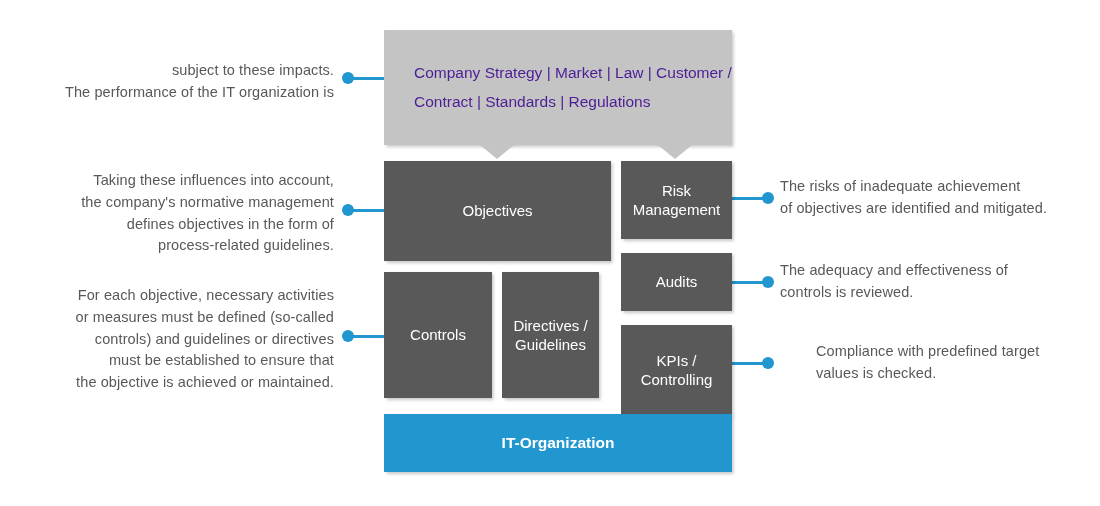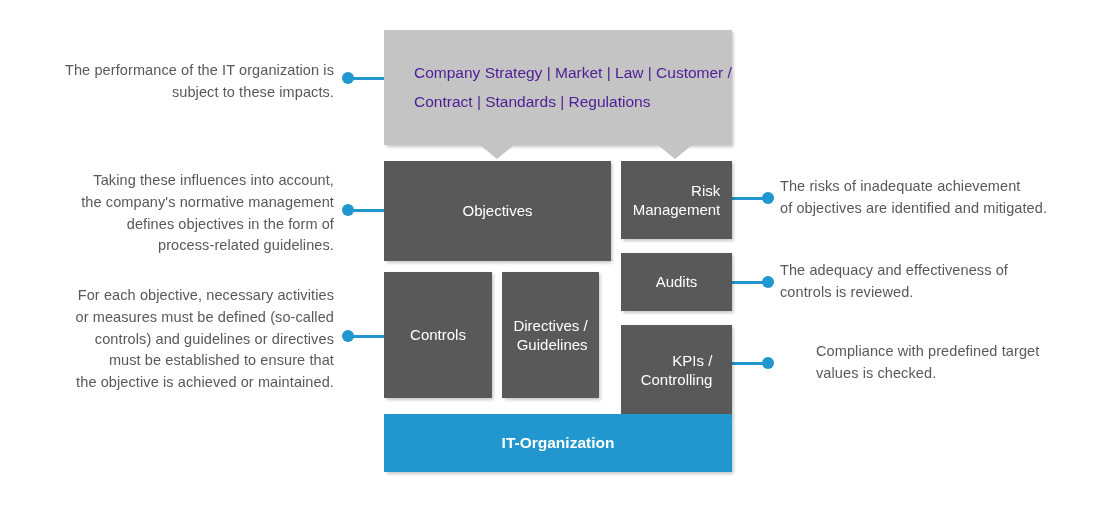--- a/index.html
+++ b/index.html
@@ -35,21 +35,21 @@
   }
   .conn.rev .dot  { left: auto; right: 0; }
   .conn.rev .line { left: 0; right: 10px; }
 
   
   .box {
     position: absolute;
     display: flex;
     align-items: center;
     justify-content: center;
-    text-align: right;
+    text-align: center;
     color: #ffffff;
     font-size: 15px;
     line-height: 1.28;
     box-shadow: 1.5px 2px 3px rgba(0,0,0,.22);
   }
   .box.dark  { background: #595959; }
   .box.light { background: #c4c4c4; color: #4c1d95; }
   .box.blue  { background: #2196cf; }
 
   
@@ -84,22 +84,22 @@
   }
   #it-org .t1 { font-weight: bold; font-size: 15.5px; }
   #it-org .t2 { font-size: 14.5px; }
 </style>
 </head>
 <body>
 
 <div id="stage">
 
   <div class="caption left" style="left:46px; top:60px; width:288px;">
+    <div>subject to these impacts.</div>
     <div>The performance of the IT organization is</div>
-    <div>subject to these impacts.</div>
   </div>
 
   <div class="caption left" style="left:40px; top:170px; width:294px;">
     <div>Taking these influences into account,</div>
     <div>the company's normative management</div>
     <div>defines objectives in the form of</div>
     <div>process-related guidelines.</div>
   </div>
 
   <div class="caption left" style="left:40px; top:285px; width:294px;">

